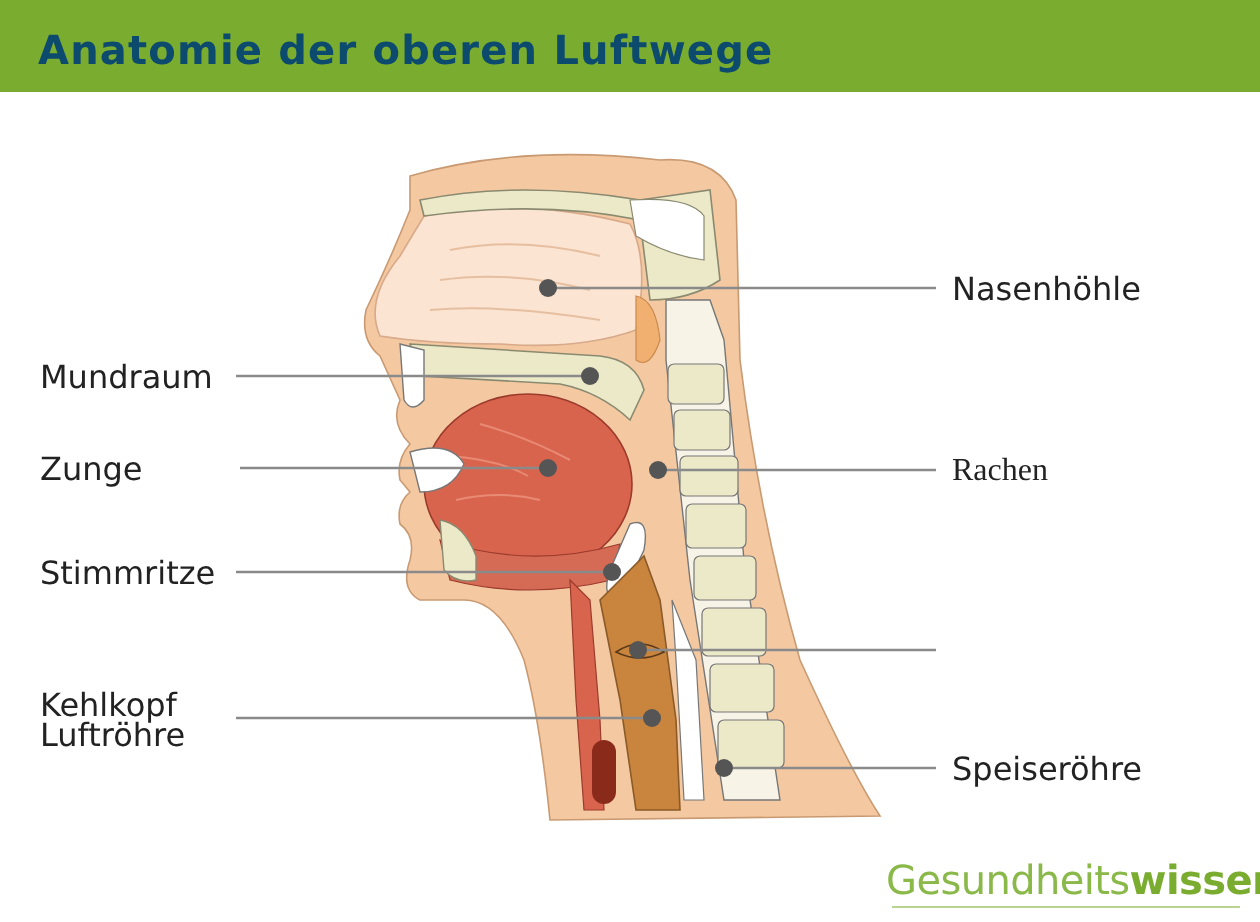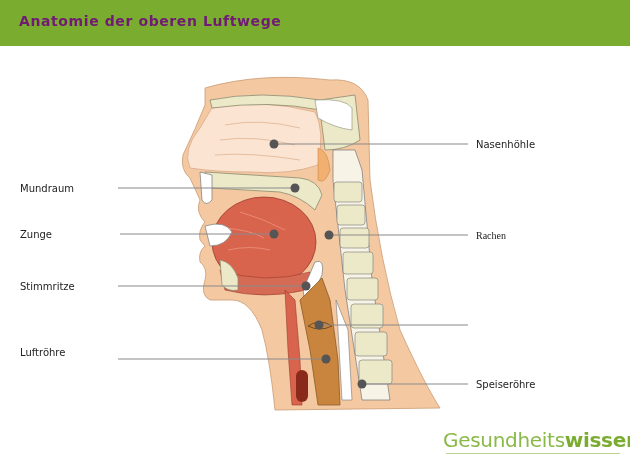--- a/index.html
+++ b/index.html
@@ -1,21 +1,21 @@
 <!DOCTYPE html>
 <html><head>
 <meta charset="utf-8">
 <style>
   * { margin:0; padding:0; box-sizing:border-box; }
   html, body { width:630px; height:461px; background:#ffffff; overflow:hidden; }
   body { position:relative; font-family:"DejaVu Sans","Liberation Sans",sans-serif; }
   .header { position:absolute; left:0; top:0; width:630px; height:46px; background:#7aad2f; }
-  .header-title { position:absolute; left:19px; top:13px; color:#701a75; font-size:14px; font-weight:bold; letter-spacing:0.6px; white-space:nowrap; font-family:"DejaVu Sans",sans-serif; }
+  .header-title { position:absolute; left:19px; top:13px; color:#0c4a6e; font-size:20px; font-weight:bold; letter-spacing:0.6px; white-space:nowrap; font-family:"DejaVu Sans",sans-serif; }
   .illus { position:absolute; left:0; top:46px; width:630px; height:370px; }
-  .label { position:absolute; font-size:10px; color:#222; line-height:15px; white-space:nowrap; font-family:"DejaVu Sans",sans-serif; }
+  .label { position:absolute; font-size:16px; color:#222; line-height:15px; white-space:nowrap; font-family:"DejaVu Sans",sans-serif; }
   .label.left { }
   .brand { position:absolute; left:443px; top:428px; font-size:20px; color:#8ab94a; white-space:nowrap; font-family:"DejaVu Sans",sans-serif; letter-spacing:-0.3px; }
   .brand b { font-weight:bold; color:#7aad2f; }
   .brand-line { position:absolute; left:446px; top:453px; width:174px; height:1px; background:#b9d391; }
 </style>
 </head>
 <body>
 
 <div class="header">
   <div class="header-title">Anatomie der oberen Luftwege</div>
@@ -87,20 +87,21 @@
     <circle cx="319" cy="325" r="4.5"></circle>
     <circle cx="326" cy="359" r="4.5"></circle>
     <circle cx="362" cy="384" r="4.5"></circle>
   </g>
 </svg>
 
 <div class="label left" style="left:20px;top:181px;width:92px;">Mundraum</div>
 <div class="label left" style="left:20px;top:227px;width:92px;">Zunge</div>
 <div class="label left" style="left:20px;top:279px;width:92px;">Stimmritze</div>
 <div class="label left" style="left:20px;top:345px;width:92px;">
+  <div>Kehlkopf</div>
   <div>Luftröhre</div>
 </div>
 
 <div class="label" style="left:476px;top:137px;">Nasenhöhle</div>
 <div class="label" style="left:476px;top:228px;font-family:Liberation Serif, serif;">Rachen</div>
 <div class="label" style="left:476px;top:310px;">
 </div>
 <div class="label" style="left:476px;top:377px;text-align:right;">Speiseröhre</div>
 
 <div class="brand"><span>Gesundheits</span><b>wissen</b></div>

